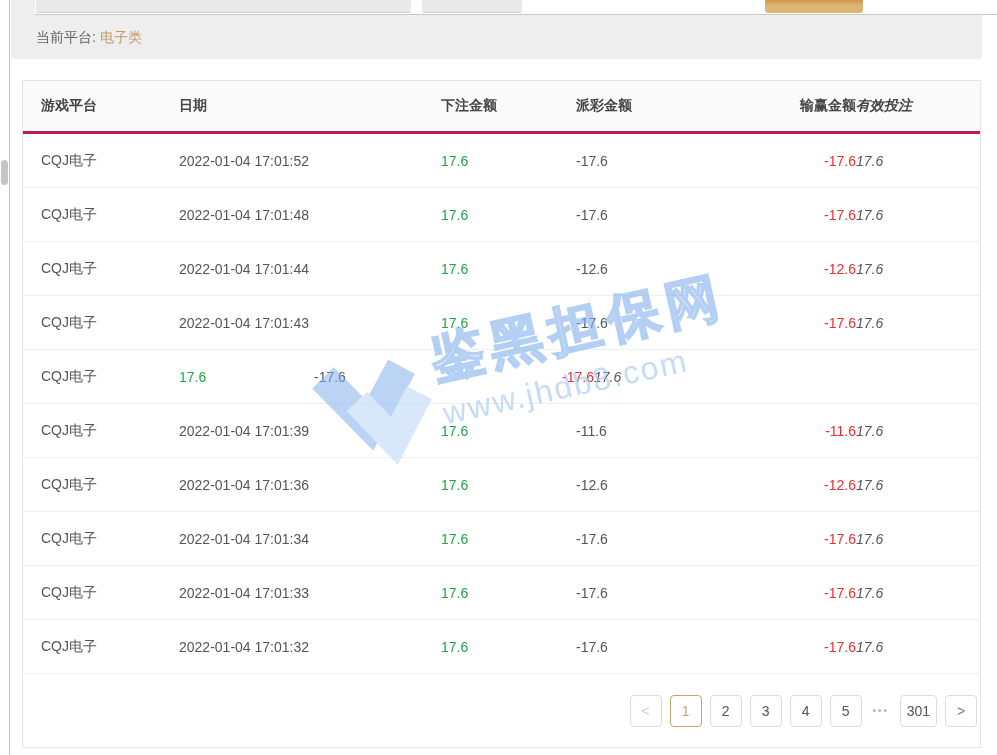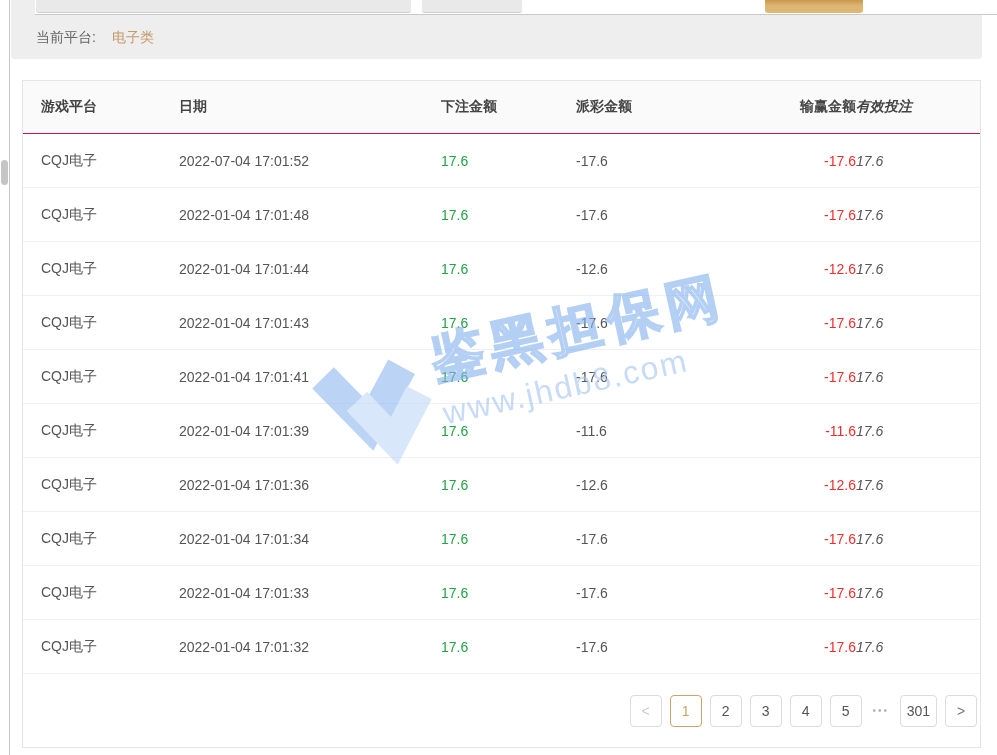--- a/index.html
+++ b/index.html
@@ -24,28 +24,28 @@
     background:#ffffff; border-bottom:1px solid #c9c9c9; }
   .input-stub { position:absolute; top:0; height:13px; background:#e9e9e9;
     border-bottom:1px solid #cfcfcf; border-radius:0 0 3px 3px; }
   .input-stub.one { left:1px; width:375px; }
   .input-stub.two { left:387px; width:100px; }
   .button-stub { position:absolute; top:0; left:730px; width:98px; height:13px;
     background:linear-gradient(#c9984d 0%, #dcb673 45%, #ddb876 100%);
     border-radius:0 0 3px 3px; }
 
   .band-text { position:absolute; left:36px; top:29px; font-size:14px; color:#666; }
-  .band-text .plat { color:#c49a6a; margin-left:16px; cursor:pointer; }
+  .band-text .plat { color:#c49a6a; margin-left:4px; cursor:pointer; }
 
   
   .card { position:absolute; left:22px; top:80px; width:959px; height:668px;
     background:#fff; border:1px solid #e5e5e5; }
   .trow { display:flex; align-items:center; height:54px;
     border-bottom:1px solid #f0f0f0; padding-left:18px; font-size:14px; }
-  .trow.head { height:53px; background:#fafafa; border-bottom:1px solid #be185d;
+  .trow.head { height:53px; background:#fafafa; border-bottom:3px solid #be185d;
     font-weight:700; color:#444; }
   .c1 { width:138px; } .c2 { width:262px; } .c3 { width:135px; }
   .c4 { width:137px; } .c5 { width:143px;text-align:right; } .c6 { width:110px;font-style:italic; }
   .pos { color:#21a547; }
   .neg { color:#ee2c2c; }
   .plain { color:#555; }
 
   
   .pager { position:absolute; left:0; right:0; bottom:0; height:73px;
     display:flex; align-items:center; justify-content:flex-end; gap:8px;
@@ -95,21 +95,21 @@
     <span class="c2">日期</span>
     <span class="c3">下注金额</span>
     <span class="c4">派彩金额</span>
     <span class="c5">输赢金额</span>
     <span class="c6">有效投注</span>
   </div>
 
   <div id="table-body">
       <div class="trow">
         <span class="c1 plain">CQJ电子</span>
-        <span class="c2 plain">2022-07-04 17:01:52</span>
+        <span class="c2 plain">2022-01-04 17:01:52</span>
         <span class="c3 pos">17.6</span>
         <span class="c4 plain">-17.6</span>
         <span class="c5 neg">-17.6</span>
         <span class="c6 plain">17.6</span>
       </div>
       <div class="trow">
         <span class="c1 plain">CQJ电子</span>
         <span class="c2 plain">2022-01-04 17:01:48</span>
         <span class="c3 pos">17.6</span>
         <span class="c4 plain">-17.6</span>
@@ -127,21 +127,20 @@
       <div class="trow">
         <span class="c1 plain">CQJ电子</span>
         <span class="c2 plain">2022-01-04 17:01:43</span>
         <span class="c3 pos">17.6</span>
         <span class="c4 plain">-17.6</span>
         <span class="c5 neg">-17.6</span>
         <span class="c6 plain">17.6</span>
       </div>
       <div class="trow">
         <span class="c1 plain">CQJ电子</span>
-        <span class="c2 plain">2022-01-04 17:01:41</span>
         <span class="c3 pos">17.6</span>
         <span class="c4 plain">-17.6</span>
         <span class="c5 neg">-17.6</span>
         <span class="c6 plain">17.6</span>
       </div>
       <div class="trow">
         <span class="c1 plain">CQJ电子</span>
         <span class="c2 plain">2022-01-04 17:01:39</span>
         <span class="c3 pos">17.6</span>
         <span class="c4 plain">-11.6</span>

